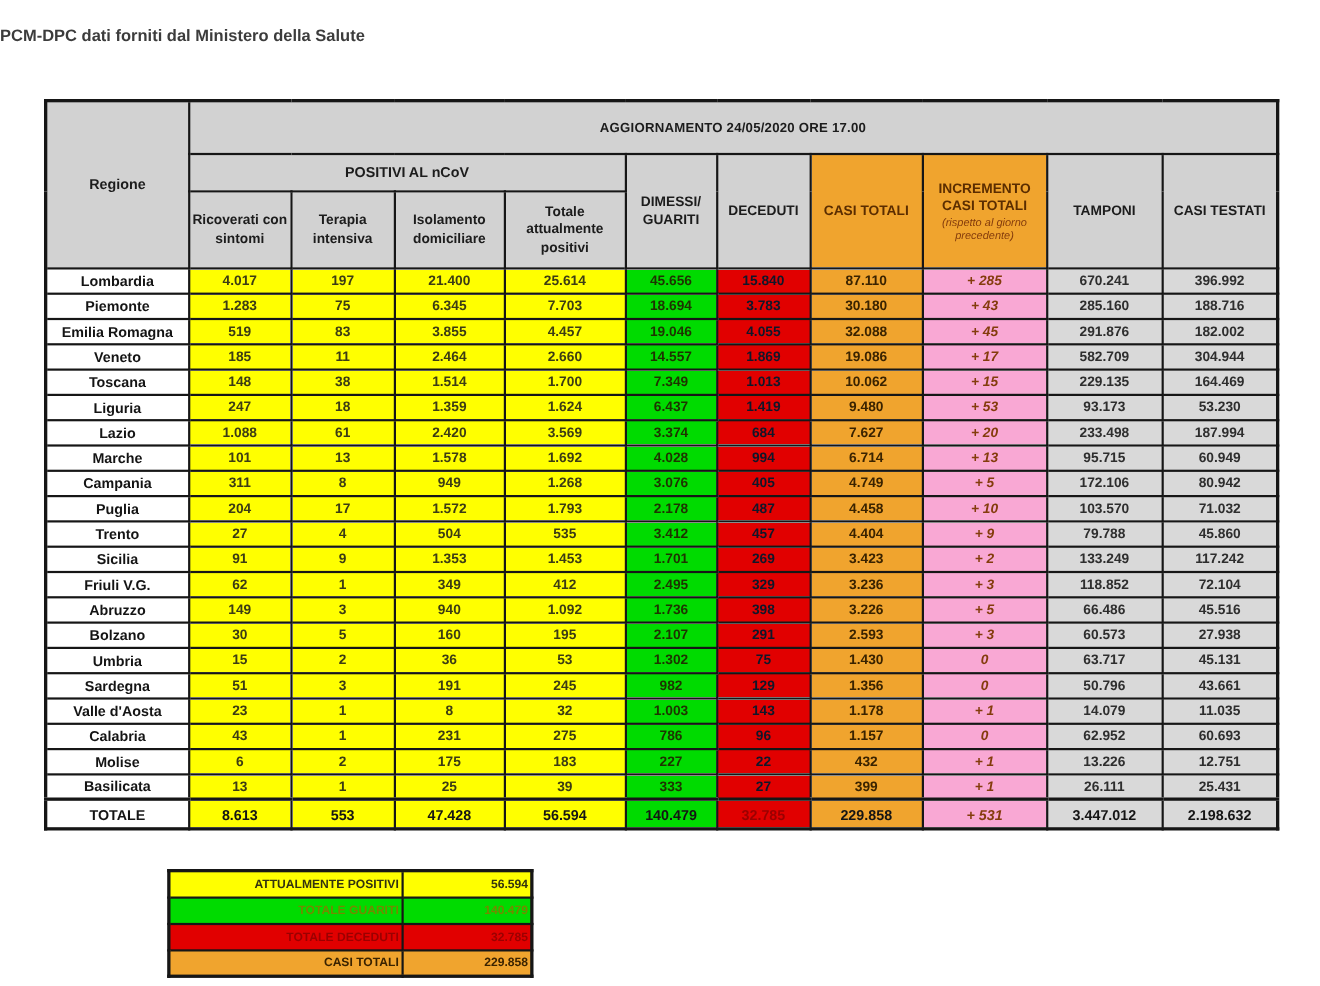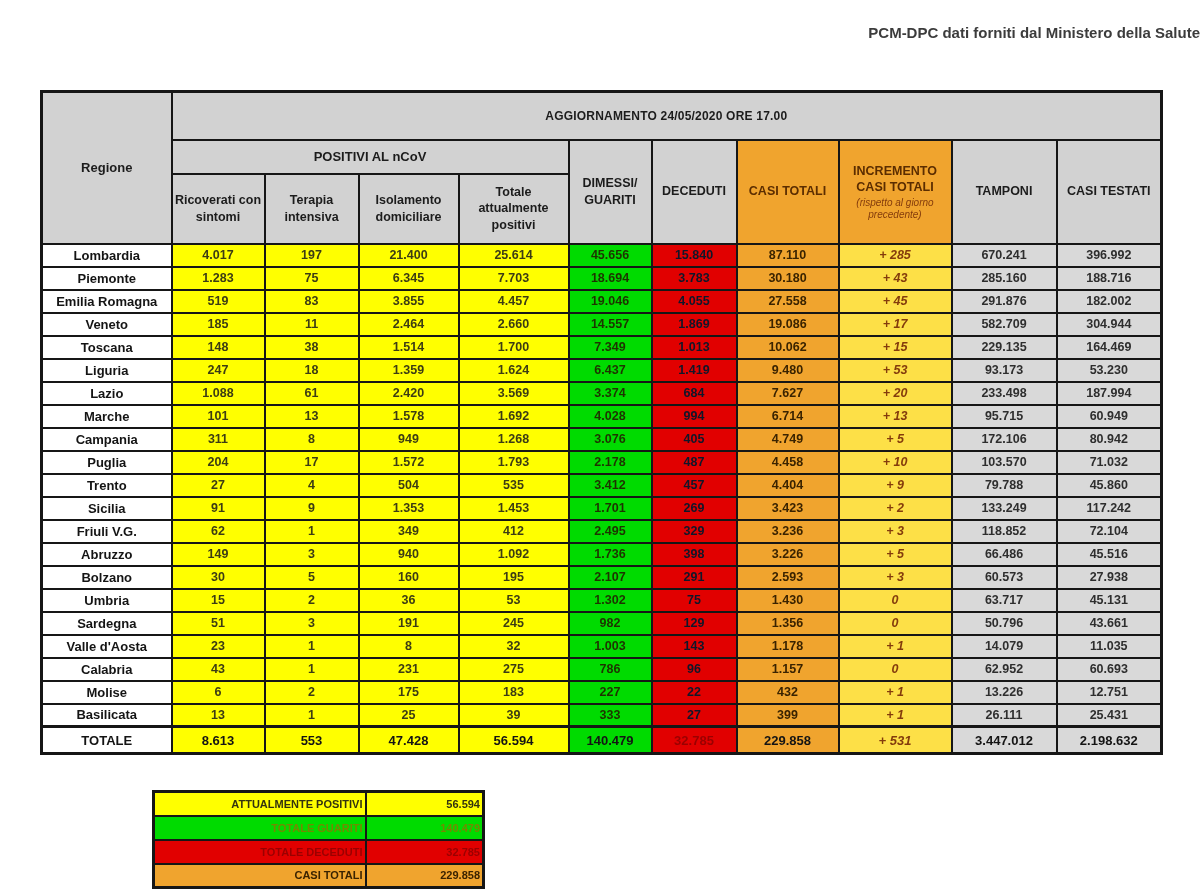--- a/index.html
+++ b/index.html
@@ -4,21 +4,21 @@
 <style>
   * { box-sizing: border-box; }
   html,body { margin:0; padding:0; }
   body {
     width:1200px; height:896px; background:#ffffff;
     font-family:"Liberation Sans", sans-serif;
     position:relative; overflow:hidden;
   }
   .page-title {
     position:absolute; top:24px; left:0; width:1200px;
-    text-align:right; font-size:15px; font-weight:bold; color:#3c3c3c;
+    text-align:left; font-size:15px; font-weight:bold; color:#3c3c3c;
   }
   table.main {
     position:absolute; left:40px; top:90px; width:1120px;
     border-collapse:collapse; table-layout:fixed;
     border:3px solid #161616;
   }
   table.main th, table.main td {
     border:2px solid #161616; padding:0 2px; text-align:center;
     overflow:hidden; font-weight:bold;
   }
@@ -34,21 +34,21 @@
   .regione-cell { font-size:13px; }
   .inc-note { display:block; font-size:10px; font-style:italic; font-weight:normal; color:#843c0c; line-height:1.15; margin-top:2px; }
   
   tbody tr { height:23px; }
   tbody td { font-size:12.5px; }
   td.region   { background:#ffffff; color:#141414; font-size:13px; }
   td.v-yellow { background:#ffff00; color:#3c3c14; }
   td.v-green  { background:#00db00; color:#1e3300; }
   td.v-red    { background:#e10000; color:#0f172a; }
   td.v-casi   { background:#f0a42e; color:#3a2300; }
-  td.v-inc    { background:#fde047; color:#843c0c; font-style:italic; }
+  td.v-inc    { background:#f9a8d4; color:#843c0c; font-style:italic; }
   td.v-gray   { background:#d9d9d9; color:#2e2e2e; }
   tr.total-row { height:27px; }
   tr.total-row td { border-top:3px solid #161616; font-size:13px; color:#141414; }
   tr.total-row td.v-red { color:#9b0000; }
   tr.total-row td.v-inc { color:#843c0c;text-align:center; }
   
   table.legend {
     position:absolute; left:152px; top:790px; width:330px;
     border-collapse:collapse; table-layout:fixed;
     border:3px solid #161616;
@@ -133,21 +133,21 @@
         <td class="v-gray">188.716</td>
       </tr>
       <tr>
         <td class="region">Emilia Romagna</td>
         <td class="v-yellow">519</td>
         <td class="v-yellow">83</td>
         <td class="v-yellow">3.855</td>
         <td class="v-yellow">4.457</td>
         <td class="v-green">19.046</td>
         <td class="v-red">4.055</td>
-        <td class="v-casi">27.558</td>
+        <td class="v-casi">32.088</td>
         <td class="v-inc">+ 45</td>
         <td class="v-gray">291.876</td>
         <td class="v-gray">182.002</td>
       </tr>
       <tr>
         <td class="region">Veneto</td>
         <td class="v-yellow">185</td>
         <td class="v-yellow">11</td>
         <td class="v-yellow">2.464</td>
         <td class="v-yellow">2.660</td>

